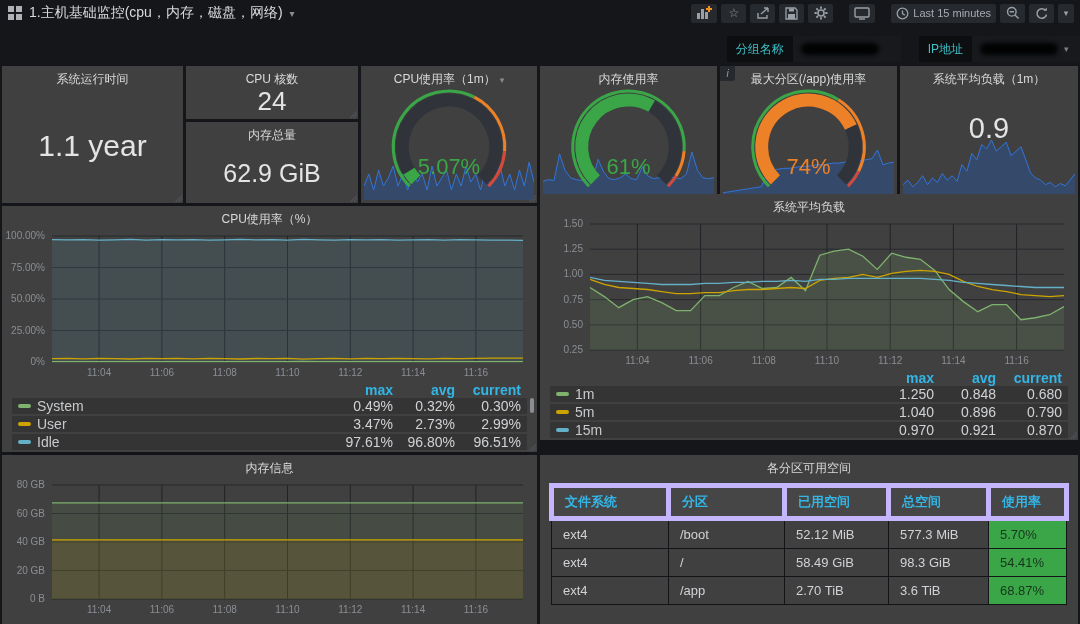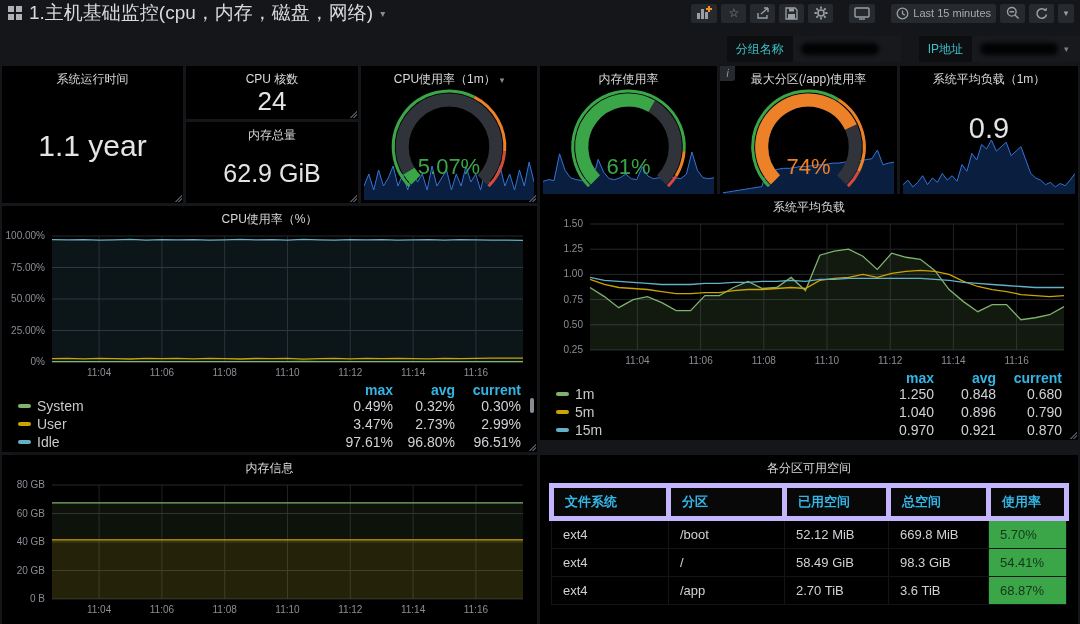--- a/index.html
+++ b/index.html
@@ -3,39 +3,39 @@
 <meta charset="utf-8">
 <style>
   * { margin:0; padding:0; box-sizing:border-box; }
   html,body { width:1080px; height:624px; overflow:hidden; background:#141619;
     font-family:"Liberation Sans", sans-serif; color:#d8d9da; }
   
   .navbar { height:24px; display:flex; align-items:center; justify-content:space-between; padding:2px 6px 0 8px; }
   .nav-left { display:flex; align-items:center; gap:7px; cursor:pointer; }
   .grid-icon { display:grid; grid-template-columns:6px 6px; grid-template-rows:6px 6px; gap:2px; }
   .grid-icon span { background:#aeb2b7; }
-  .nav-title { font-size:19px; color:#d8d9da; }
+  .nav-title { font-size:14px; color:#d8d9da; }
   .nav-caret { color:#888c92; font-size:10px; }
   .nav-right { display:flex; align-items:center; gap:4px; }
   .nav-btn { height:19px; min-width:25px; padding:0 5px; background:#26292d; border-radius:2px;
     display:flex; align-items:center; justify-content:center; gap:4px; cursor:pointer; }
   .nav-btn svg { display:block; }
   .nav-gap { width:8px; }
   .time-label { font-size:11px; color:#a6abb1; white-space:nowrap; }
   .glyph { color:#9aa0a6; font-size:12px; line-height:1; }
   
   .varrow { display:flex; gap:18px; margin:12px 0 0 8px; height:26px;justify-content:flex-end; }
   .var { display:flex; align-items:stretch; background:#0c0e10; }
   .var-label { display:flex; align-items:center; padding:0 9px; font-size:12px; color:#3fc1c9; }
   .var-value { display:flex; align-items:center; gap:6px; background:#17191d; min-width:108px; padding:0 8px; cursor:pointer; }
   .redact { display:inline-block; width:78px; height:12px; border-radius:7px; background:#000; filter:blur(2px); opacity:.9; }
   .var-caret { color:#7b8087; font-size:9px; }
   
   .board { position:relative; width:1080px; height:570px; }
-  .panel { position:absolute; background:#000000; }
+  .panel { position:absolute; background:#404040; }
   .panel-title { text-align:center; font-size:12px; color:#d8d9da; padding-top:5px; height:22px; cursor:pointer; white-space:nowrap; }
   .title-caret { color:#888c92; font-size:9px; margin-left:4px; }
   .resize { position:absolute; right:1px; bottom:1px; width:8px; height:8px;
     background:linear-gradient(135deg, transparent 55%, #4a4e54 55%, #4a4e54 65%, transparent 65%, transparent 75%, #4a4e54 75%, #4a4e54 85%, transparent 85%); cursor:se-resize; }
   .stat-wrap { position:absolute; inset:22px 0 0 0; display:flex; align-items:center; justify-content:center; }
   .stat-value { color:#e3e4e6; text-align:center; }
   .spark { position:absolute; left:3px; right:3px; bottom:3px; z-index:0; }
   .gaugebox { position:absolute; left:0; right:0; top:20px; bottom:0; z-index:1;text-align:center; }
   .info-corner { position:absolute; left:0; top:0; width:15px; height:15px; background:#26292d;
     color:#9aa0a6; font-size:10px; font-style:italic; text-align:center; line-height:15px; border-bottom-right-radius:3px; }
@@ -438,21 +438,21 @@
           <th>已用空间</th>
           <th>总空间</th>
           <th>使用率</th>
         </tr>
       </thead>
       <tbody>
         <tr>
           <td>ext4</td>
           <td>/boot</td>
           <td>52.12 MiB</td>
-          <td>669.8 MiB</td>
+          <td>577.3 MiB</td>
           <td class="usage">5.70%</td>
         </tr>
         <tr>
           <td>ext4</td>
           <td>/</td>
           <td>58.49 GiB</td>
           <td>98.3 GiB</td>
           <td class="usage">54.41%</td>
         </tr>
         <tr>

